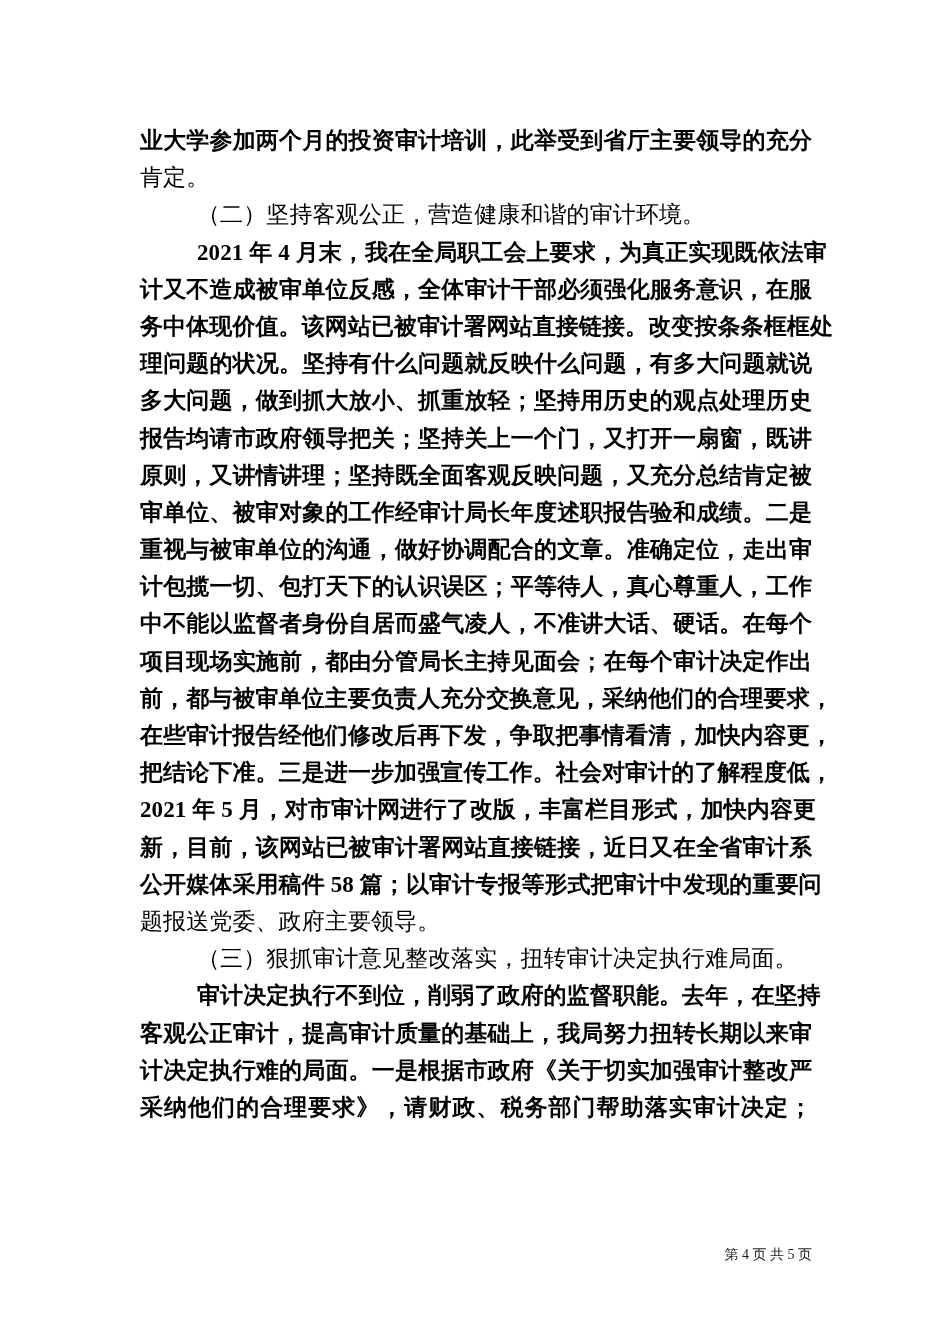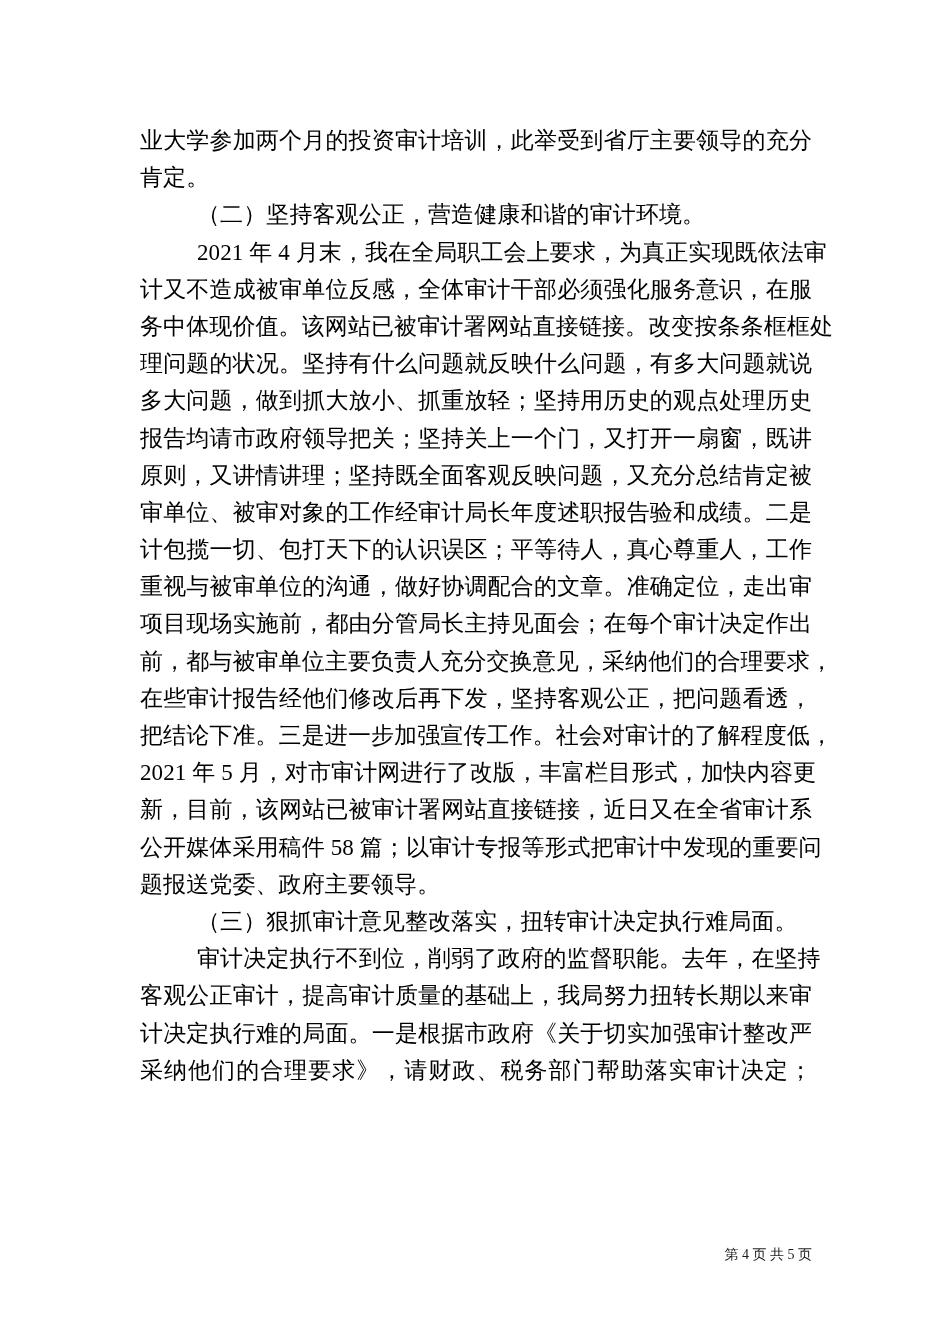--- a/index.html
+++ b/index.html
@@ -30,20 +30,21 @@
     font-size: 23px;
     height: 37.2px;
     line-height: 37.2px;
     white-space: nowrap;
     text-align: justify;
     color: #000000;
     letter-spacing: 0.1px;
   }
   .line.fill {
     text-align-last: justify;
+    font-weight: bold;
   }
   .line.indent {
     text-indent: 57px;
   }
   .footer {
     position: absolute;
     right: 138px;
     top: 1245px;
     font-size: 14px;
     line-height: 20px;
@@ -60,25 +61,26 @@
       <div class="line">肯定。</div>
       <div class="line indent">（二）坚持客观公正，营造健康和谐的审计环境。</div>
       <div class="line indent fill">2021 年 4 月末，我在全局职工会上要求，为真正实现既依法审</div>
       <div class="line fill">计又不造成被审单位反感，全体审计干部必须强化服务意识，在服</div>
       <div class="line fill">务中体现价值。该网站已被审计署网站直接链接。改变按条条框框处</div>
       <div class="line fill">理问题的状况。坚持有什么问题就反映什么问题，有多大问题就说</div>
       <div class="line fill">多大问题，做到抓大放小、抓重放轻；坚持用历史的观点处理历史</div>
       <div class="line fill">报告均请市政府领导把关；坚持关上一个门，又打开一扇窗，既讲</div>
       <div class="line fill">原则，又讲情讲理；坚持既全面客观反映问题，又充分总结肯定被</div>
       <div class="line fill">审单位、被审对象的工作经审计局长年度述职报告验和成绩。二是</div>
+      <div class="line fill">重视与被审单位的沟通，做好协调配合的文章。准确定位，走出审</div>
       <div class="line fill">计包揽一切、包打天下的认识误区；平等待人，真心尊重人，工作</div>
-      <div class="line fill">重视与被审单位的沟通，做好协调配合的文章。准确定位，走出审</div>
+      <div class="line fill">中不能以监督者身份自居而盛气凌人，不准讲大话、硬话。在每个</div>
       <div class="line fill">项目现场实施前，都由分管局长主持见面会；在每个审计决定作出</div>
       <div class="line fill">前，都与被审单位主要负责人充分交换意见，采纳他们的合理要求，</div>
-      <div class="line fill">在些审计报告经他们修改后再下发，坚持客观公正，把问题看透，</div>
+      <div class="line fill">在些审计报告经他们修改后再下发，争取把事情看清，加快内容更，</div>
       <div class="line fill">把结论下准。三是进一步加强宣传工作。社会对审计的了解程度低，</div>
       <div class="line fill">2021 年 5 月，对市审计网进行了改版，丰富栏目形式，加快内容更</div>
       <div class="line fill">新，目前，该网站已被审计署网站直接链接，近日又在全省审计系</div>
       <div class="line fill">公开媒体采用稿件 58 篇；以审计专报等形式把审计中发现的重要问</div>
       <div class="line">题报送党委、政府主要领导。</div>
       <div class="line indent">（三）狠抓审计意见整改落实，扭转审计决定执行难局面。</div>
       <div class="line indent fill">审计决定执行不到位，削弱了政府的监督职能。去年，在坚持</div>
       <div class="line fill">客观公正审计，提高审计质量的基础上，我局努力扭转长期以来审</div>
       <div class="line fill">计决定执行难的局面。一是根据市政府《关于切实加强审计整改严</div>
       <div class="line fill">采纳他们的合理要求》，请财政、税务部门帮助落实审计决定；</div>

